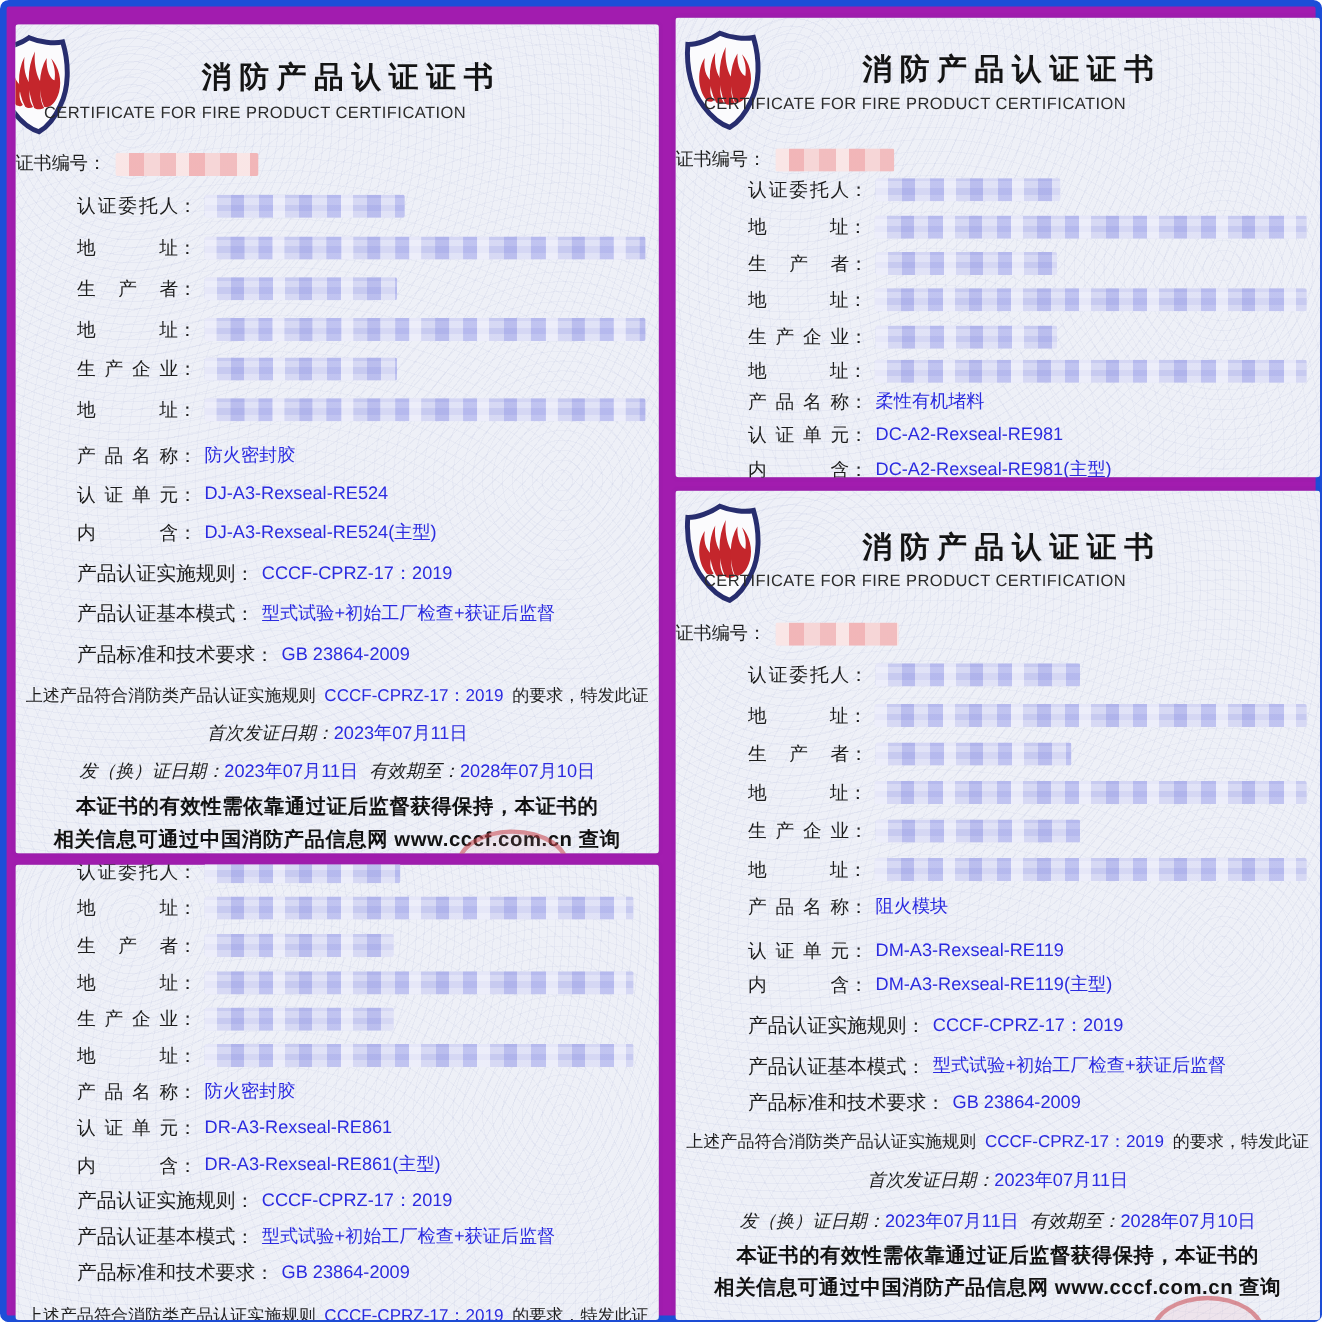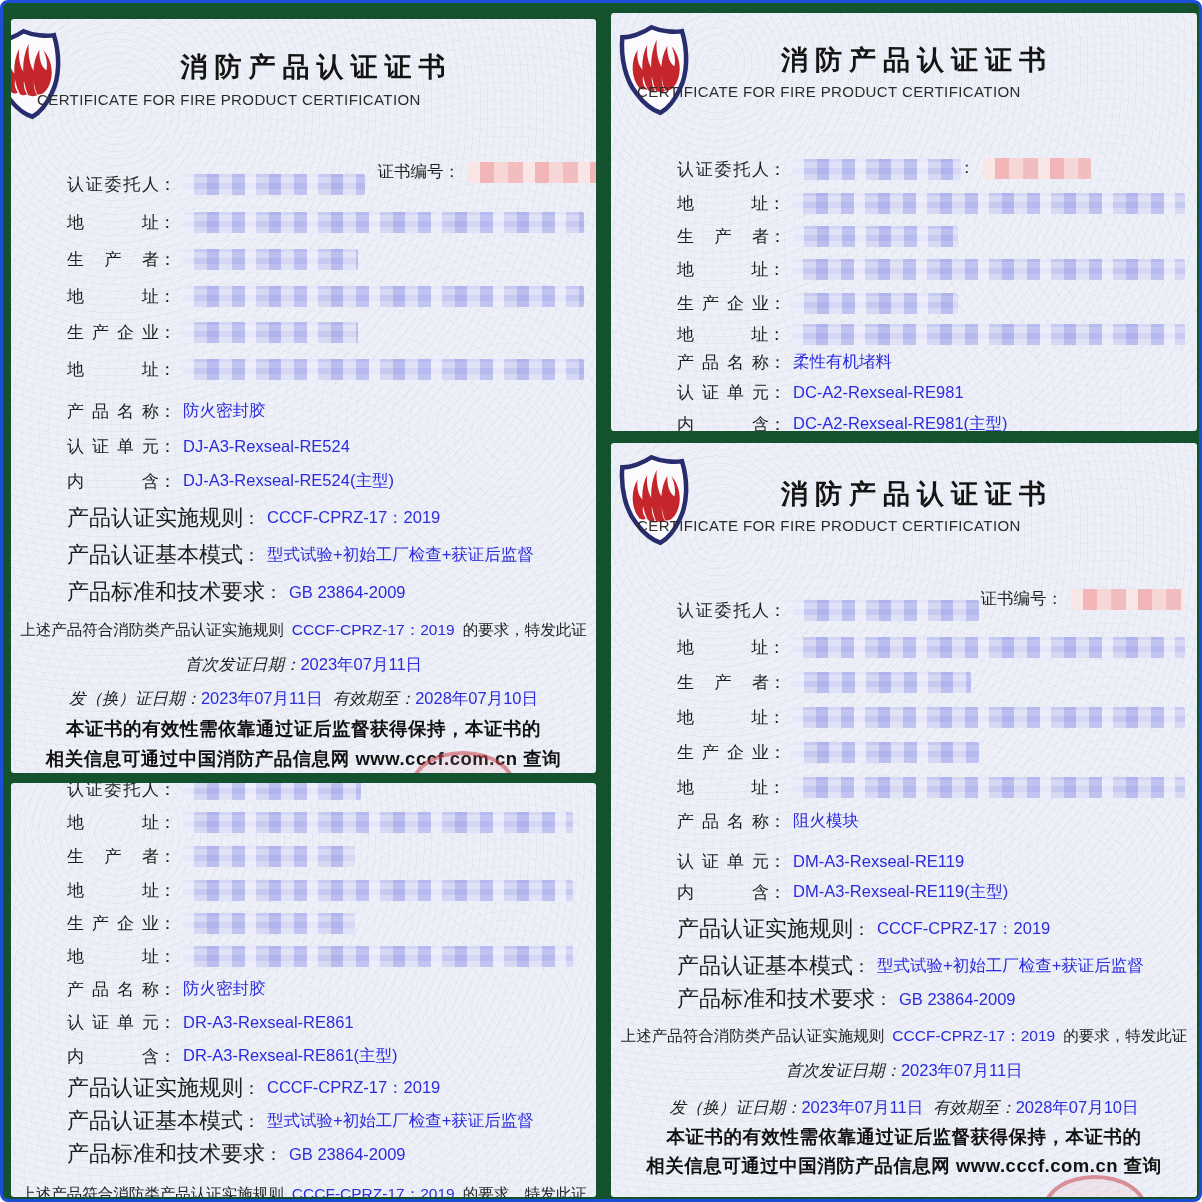--- a/index.html
+++ b/index.html
@@ -1,40 +1,40 @@
 <!DOCTYPE html>
 <html><head>
 <meta charset="utf-8">
 <style>
   html,body{margin:0;padding:0;background:#fff;}
   body{width:1202px;height:1202px;font-family:"Liberation Sans",sans-serif;position:relative;}
-  .frame{position:absolute;inset:0;border:3px solid #1d4ed8;border-radius:8px;background:#14532d;}
+  .frame{position:absolute;inset:0;border:6px solid #1d4ed8;border-radius:8px;background:#a21caf;}
   .cert{position:absolute;overflow:hidden;border-radius:3px;box-shadow:0 0 5px rgba(60,70,120,.10);
     background-color:#eef0f7;
     background-image:
       repeating-radial-gradient(circle at 18% 12%, rgba(150,160,205,.10) 0 1px, rgba(0,0,0,0) 1px 7px),
       repeating-radial-gradient(circle at 85% 55%, rgba(150,160,205,.08) 0 1px, rgba(0,0,0,0) 1px 9px),
       repeating-radial-gradient(circle at 40% 95%, rgba(150,160,205,.07) 0 1px, rgba(0,0,0,0) 1px 11px);
   }
   .cert.tl{left:8px;top:16px;width:585px;height:754px;}
   .cert.tr{left:608px;top:10px;width:586px;height:418px;}
   .cert.bl{left:8px;top:780px;width:585px;height:414px;}
   .cert.br{left:608px;top:440px;width:586px;height:754px;}
   .logo{position:absolute;width:74px;height:96px;}
   .title{position:absolute;left:0;right:0;margin:0;text-align:center;
     font-size:27px;font-weight:700;letter-spacing:7px;color:#141414;padding-left:26px;}
   .subtitle{position:absolute;left:0;right:0;text-align:left;font-size:15px;
     letter-spacing:.4px;color:#2b2b2b;padding-left:26px;}
   .row{position:absolute;display:flex;align-items:center;height:24px;white-space:nowrap;}
   .cert.tl .row,.cert.bl .row{left:56px;right:12px;}
   .cert.tr .row,.cert.br .row{left:66px;right:12px;}
-  .rowc{position:absolute;left:0!important;right:0!important;display:flex;justify-content:center;align-items:flex-end;height:24px;white-space:nowrap;}
-  .rowno{position:absolute;left:0!important;right:0!important;display:flex;justify-content:flex-end;align-items:center;height:26px;white-space:nowrap;margin-top:26px;}
+  .rowc{position:absolute;left:0!important;right:0!important;display:flex;justify-content:center;align-items:center;height:24px;white-space:nowrap;}
+  .rowno{position:absolute;left:0!important;right:0!important;display:flex;align-items:center;height:26px;white-space:nowrap;}
   .lbl{display:inline-block;width:92px;font-size:17px;color:#1d1d1d;text-align:justify;text-align-last:justify;}
-  .lbl2{font-size:22px;color:#1d1d1d;}
+  .lbl2{font-size:18px;color:#1d1d1d;}
   .cl{font-size:17px;color:#1d1d1d;margin-right:7px;}
   .val{font-size:16.5px;color:#2b2be0;}
   .seg-b{font-size:15.5px;color:#1d1d1d;margin:0 4px;}
   .seg-v{font-size:15.5px;color:#2b2be0;margin:0 4px;}
   .d-lbl{font-size:16.5px;color:#1d1d1d;font-style:italic;}
   .d-val{font-size:16.5px;color:#2b2be0;}
   .sp{display:inline-block;width:10px;}
   .notice{font-size:18.5px;font-weight:700;color:#121212;letter-spacing:.5px;}
   .redact{height:21px;border-radius:2px;background-color:#c7caf0;
     background-image:

